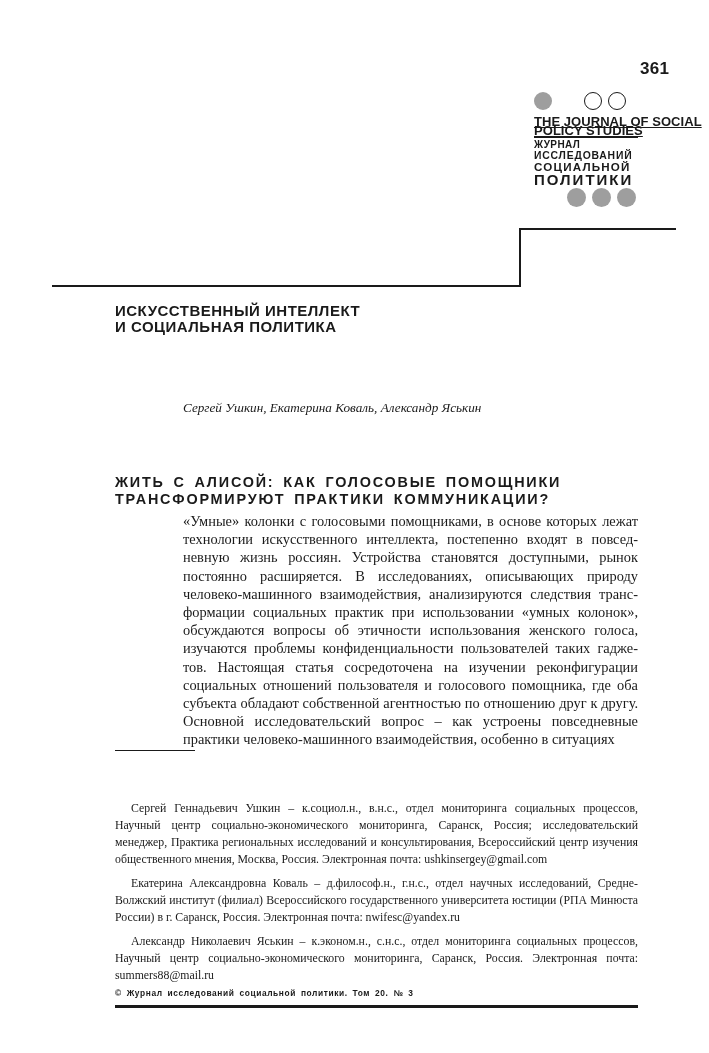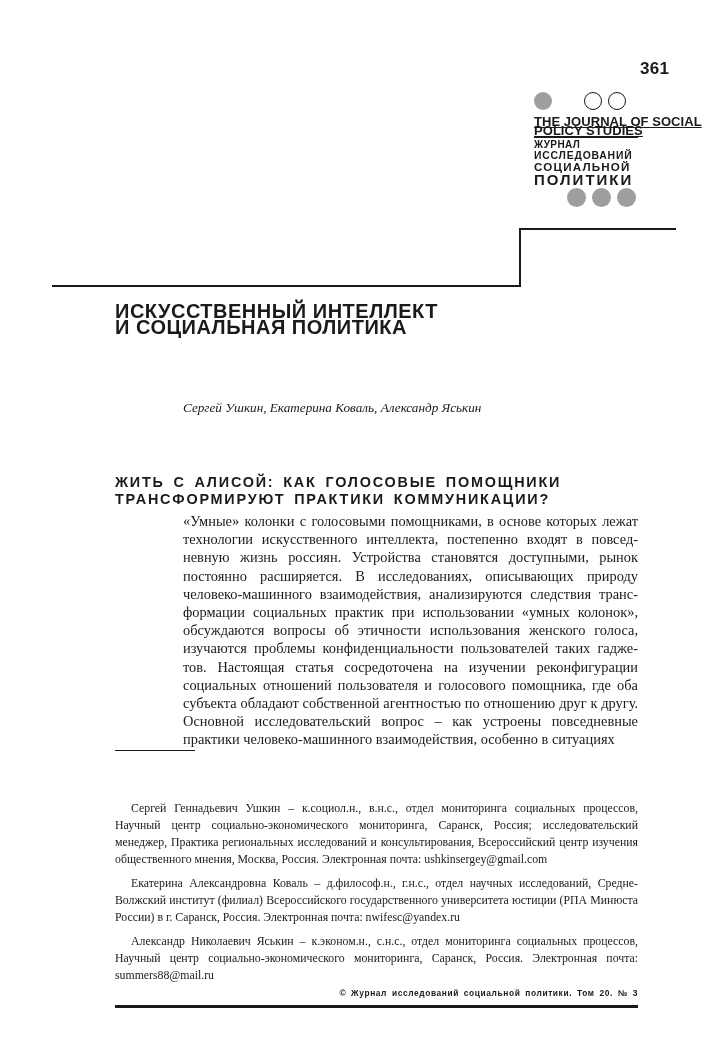--- a/index.html
+++ b/index.html
@@ -38,21 +38,21 @@
     .logo-ru .l2 { font-size: 10.4px; line-height: 11px; letter-spacing: 0.8px; }
     .logo-ru .l3 { font-size: 11.6px; line-height: 12px; letter-spacing: 1.2px; }
     .logo-ru .l4 { font-size: 15px; line-height: 14px; letter-spacing: 2px; }
 
     
     .rule { background: #1a1a1a; position: absolute; }
 
     .section-title {
       left: 115px; top: 303px;
       font-family: "Liberation Sans", sans-serif; font-weight: bold;
-      font-size: 20px; line-height: 16px; letter-spacing: 0.5px;
+      font-size: 15px; line-height: 16px; letter-spacing: 0.5px;
       white-space: nowrap;
     }
     .authors {
       left: 183px; top: 400px;
       font-style: italic; font-size: 13.2px;
       white-space: nowrap;
     }
     .article-title {
       left: 115px; top: 458px;
       font-family: "Liberation Sans", sans-serif; font-weight: bold;
@@ -67,21 +67,21 @@
     }
     .abstract p { margin: 0; }
     .footnotes {
       left: 115px; top: 761px; width: 523px;
       font-size: 11.8px; line-height: 17px;
       text-align: justify;
       margin-top: 39px;
     }
     .footnotes p { margin: 0 0 7px 0; text-indent: 16px; }
     .footer {
-      left: 115px; top: 988px; width: 523px; text-align: right;
+      left: 115px; top: 988px; width: 523px; text-align: left;
       font-family: "Liberation Sans", sans-serif; font-weight: bold;
       font-size: 8.4px; letter-spacing: 0.6px; word-spacing: 2px;
       white-space: nowrap;
     }
   </style>
 </head>
 <body>
 
 <div class="abs page-number">361</div>
 

